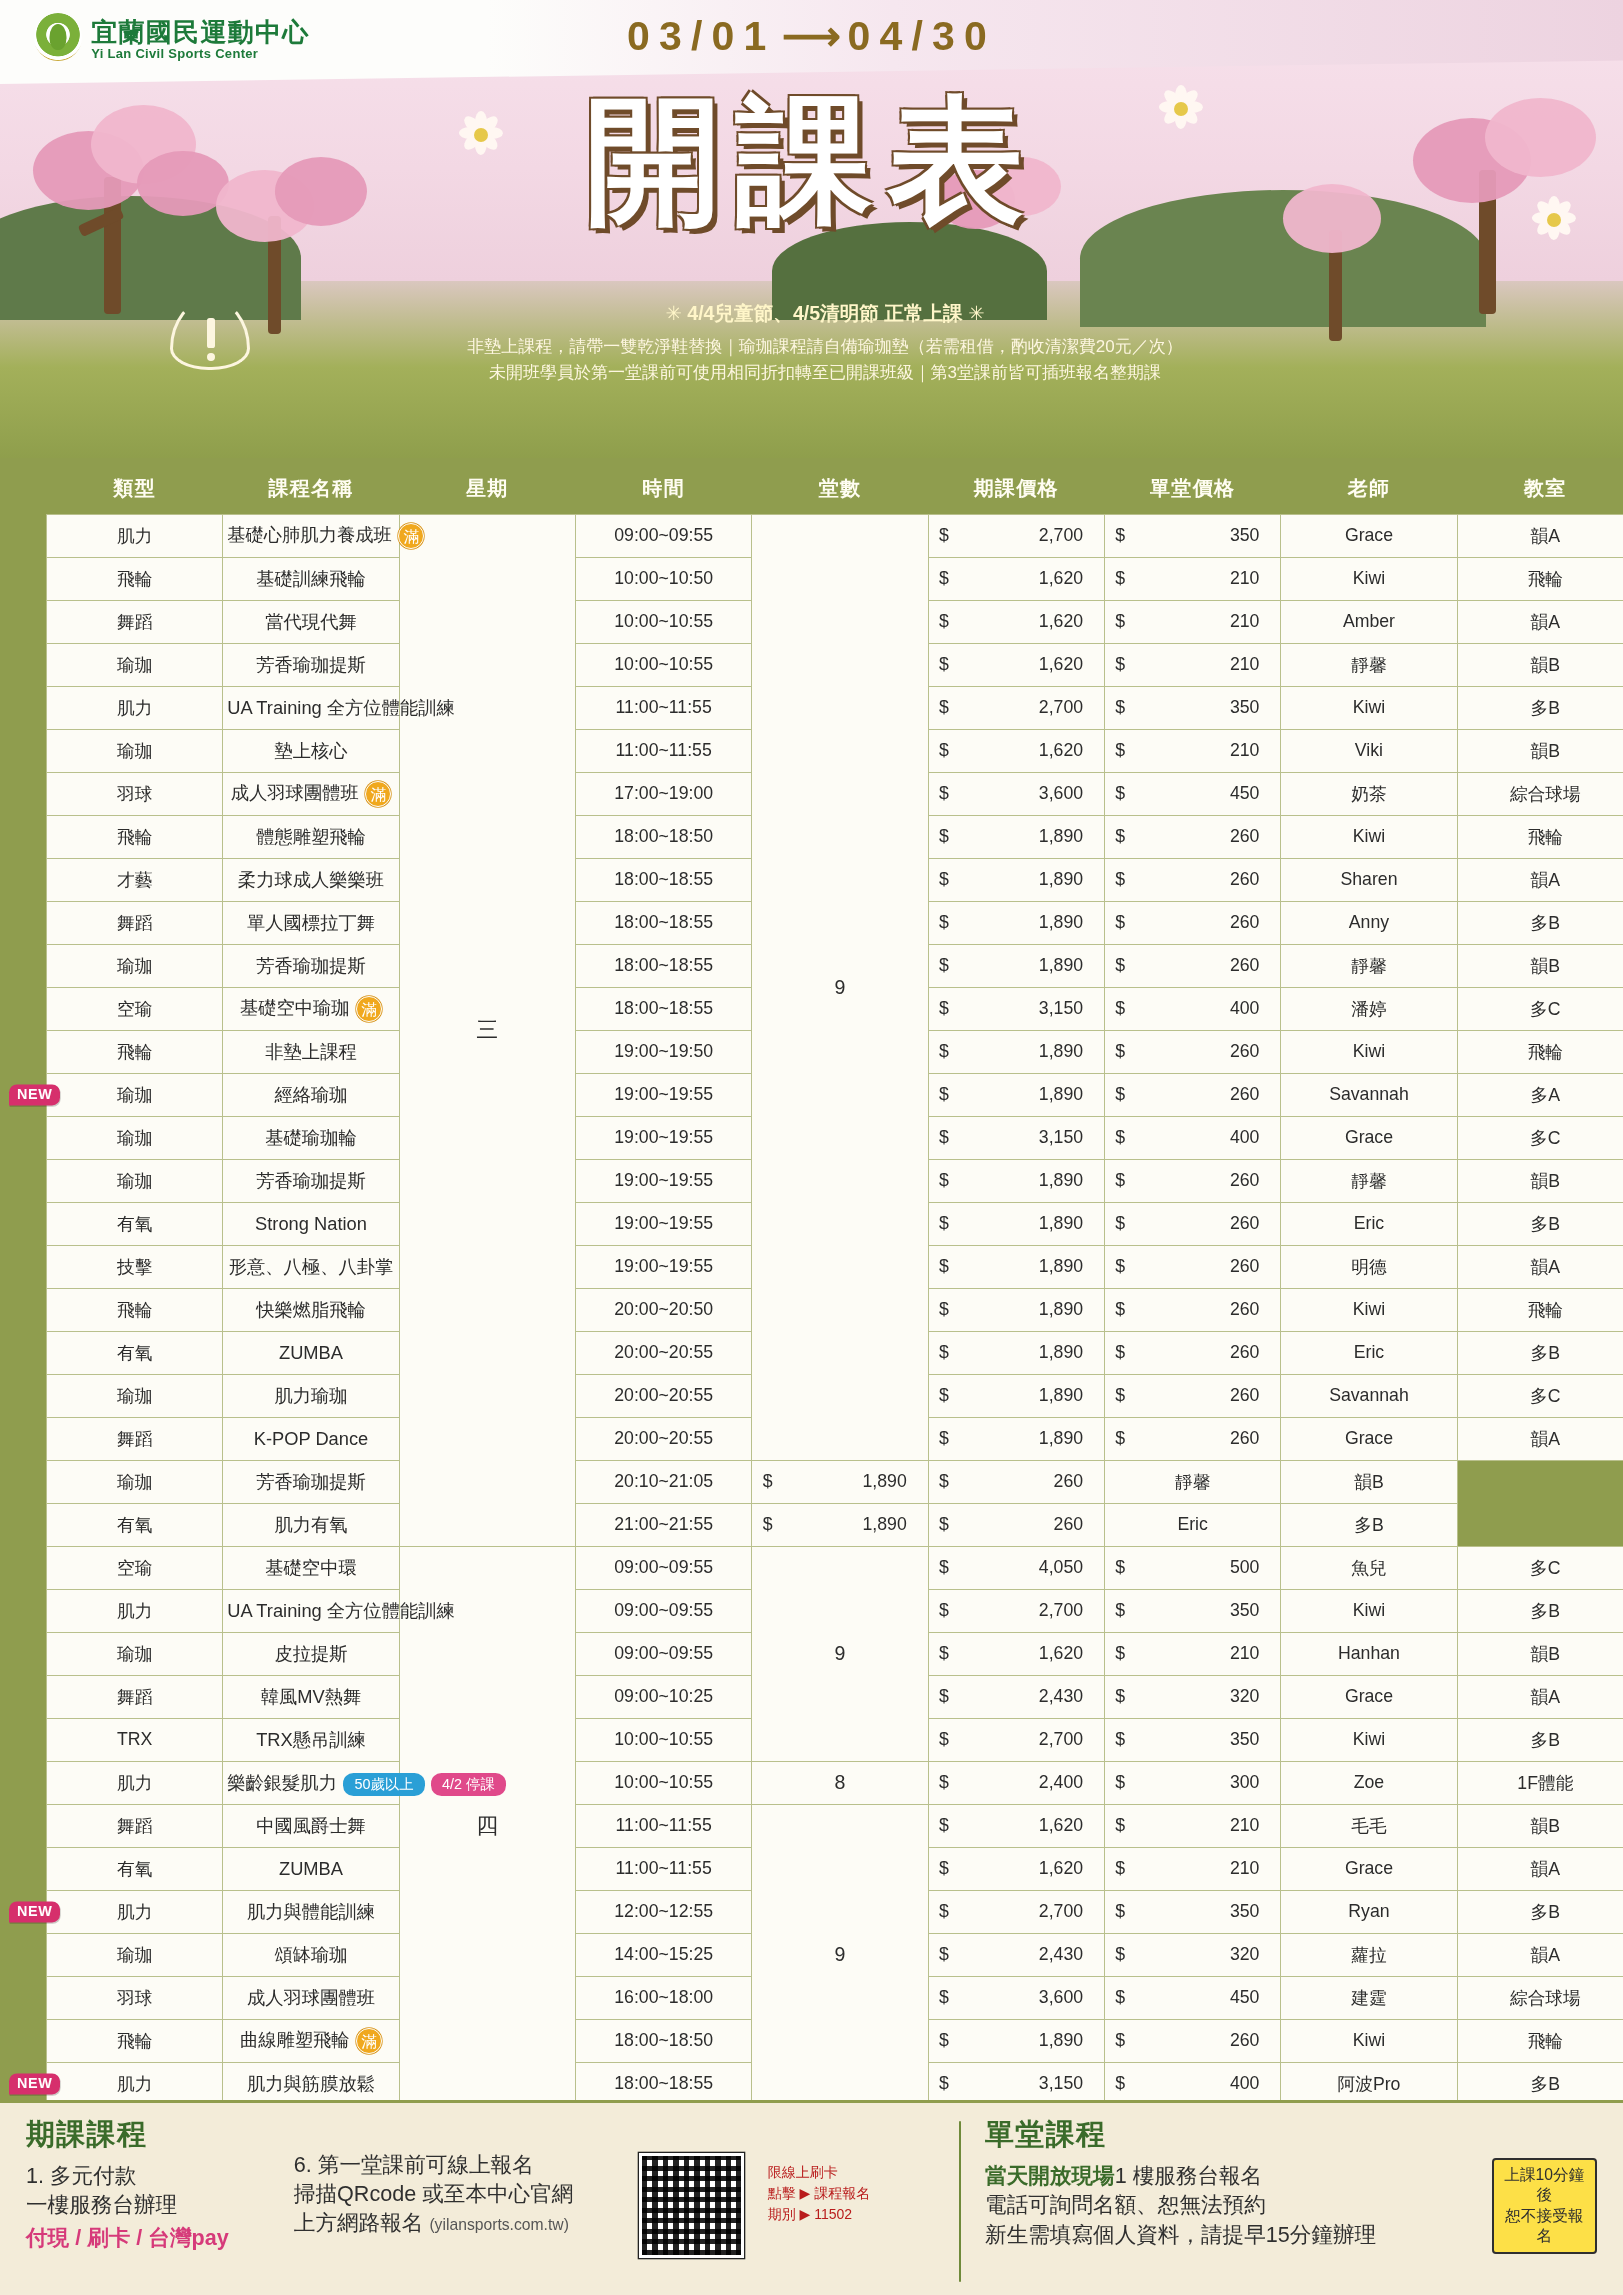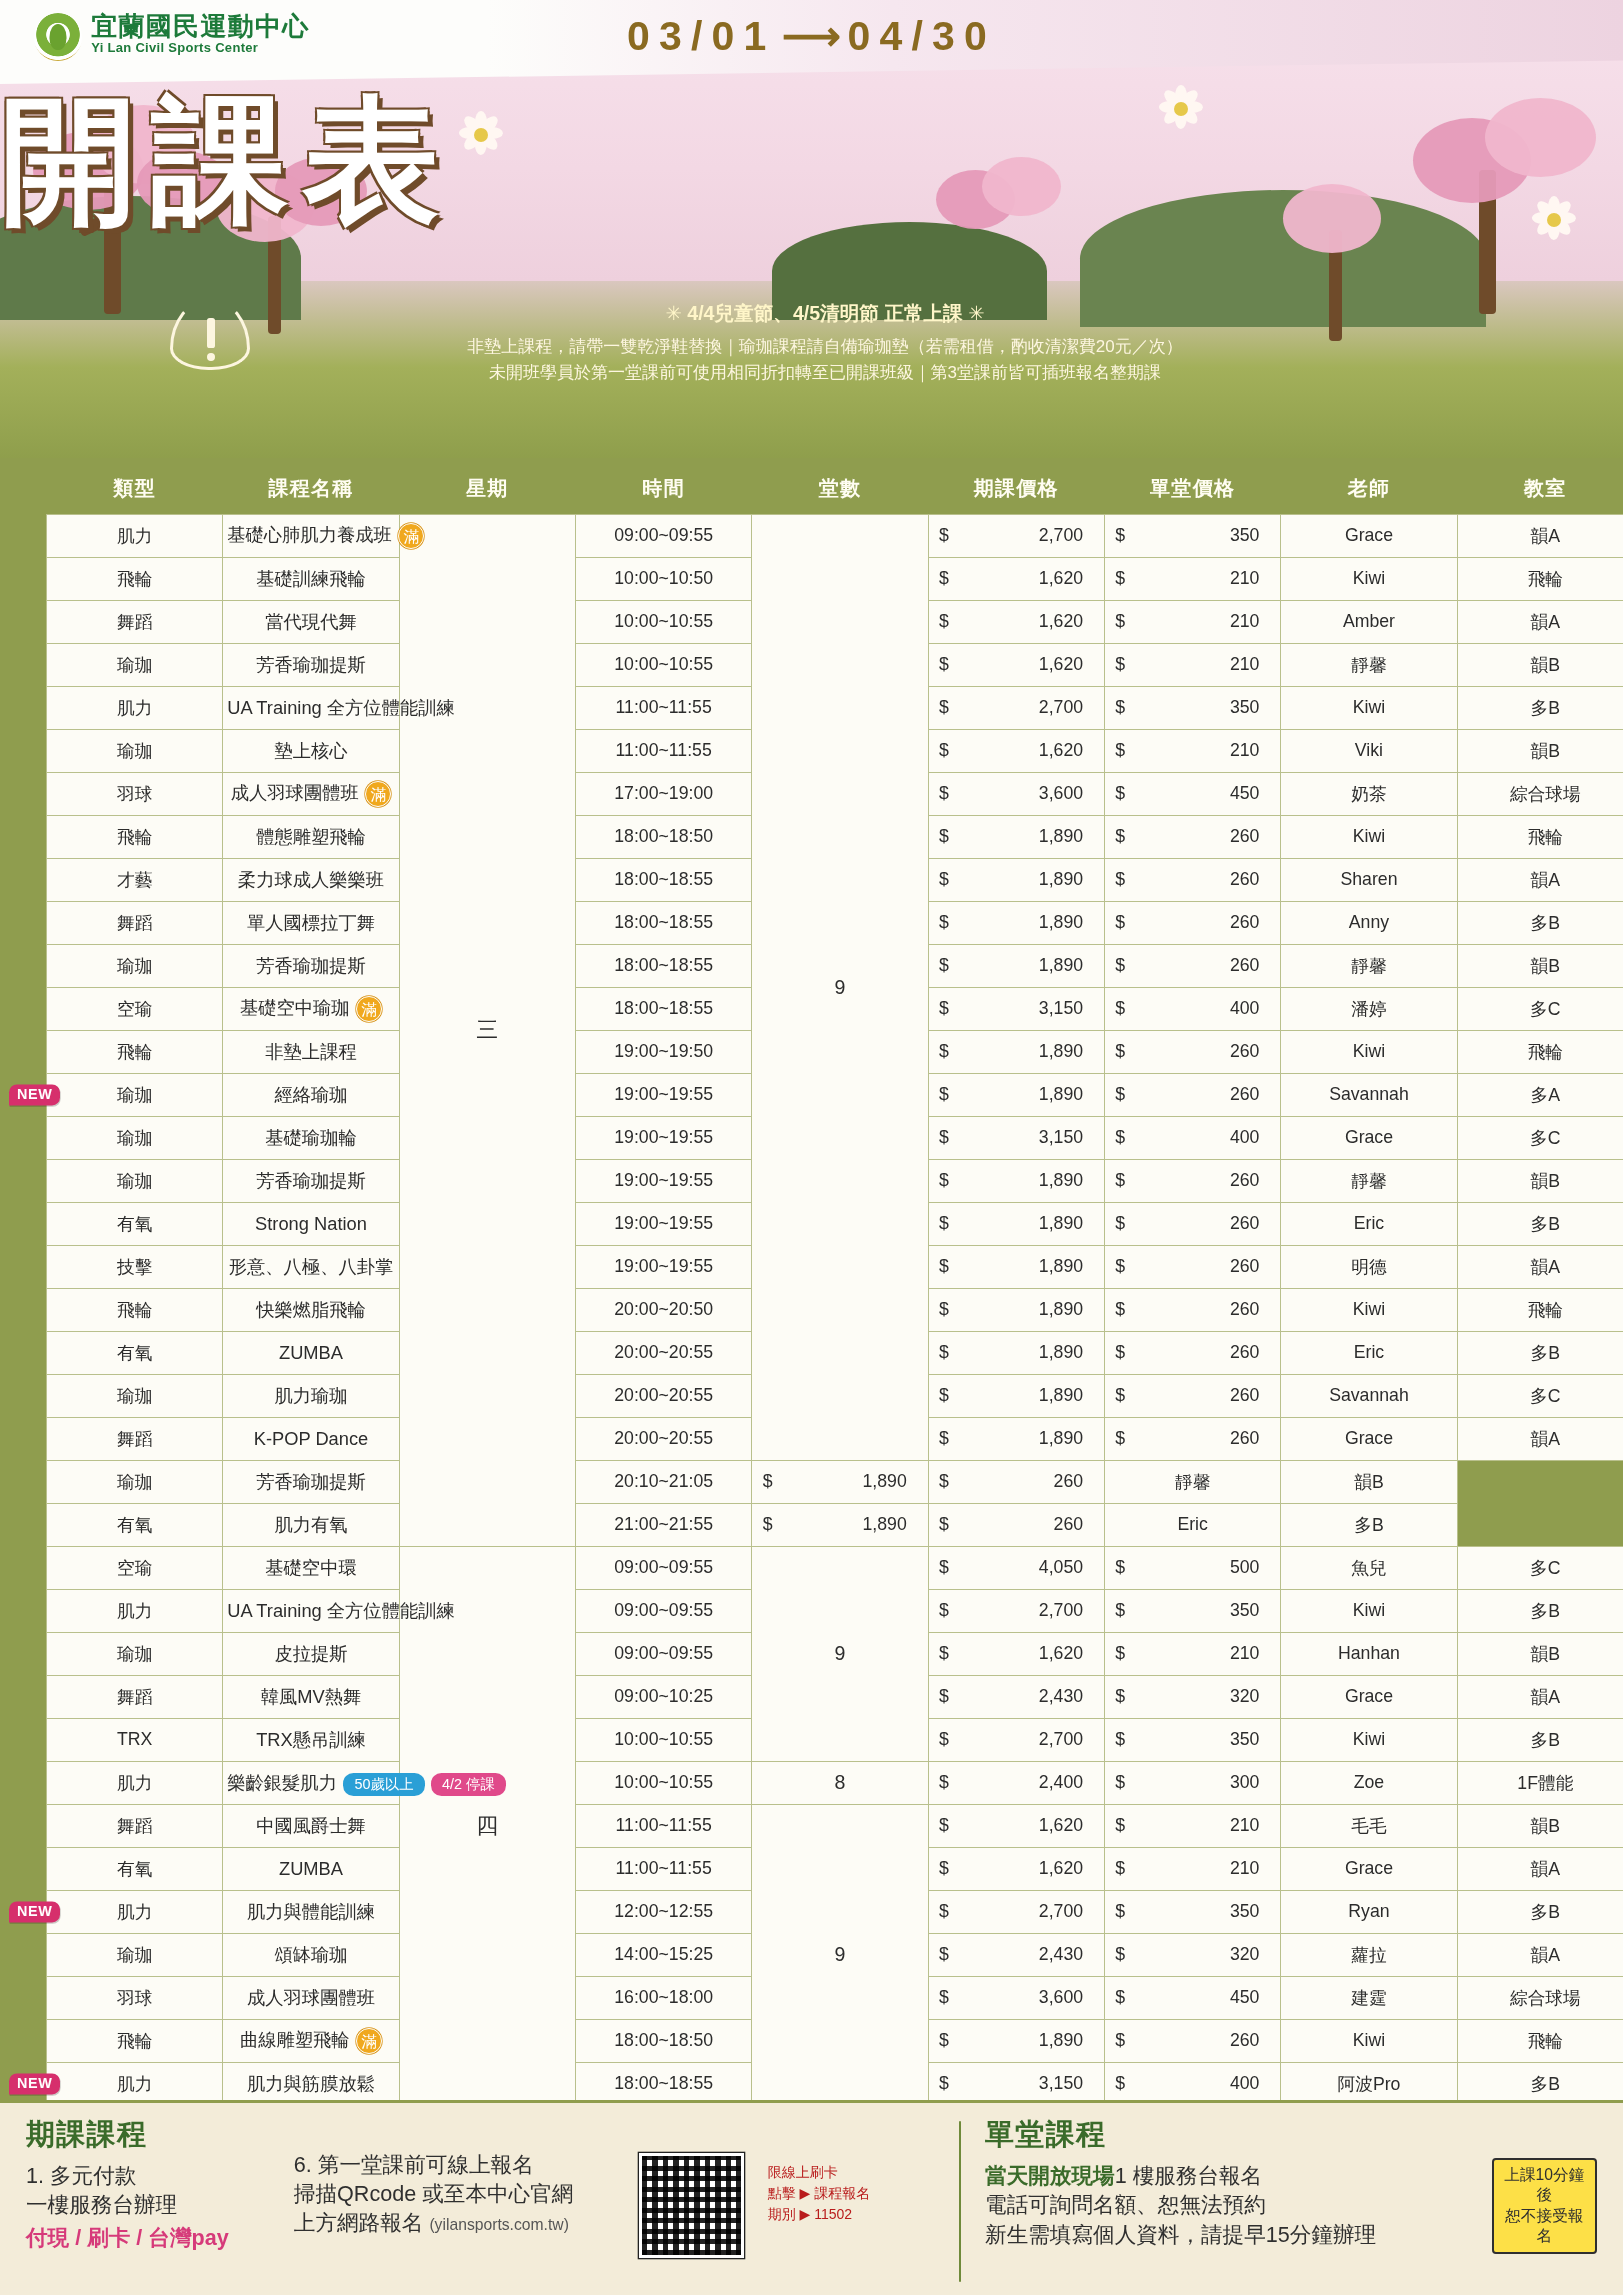--- a/index.html
+++ b/index.html
@@ -24,42 +24,42 @@
   .header-sky {
     position:absolute; left:0; top:0; width:1623px; height:281px;
     background: linear-gradient(180deg,#f7e2ec 0%, #f3d8e4 60%, #eed0dd 100%);
   }
   .band {
     position:absolute; left:0; top:0; width:1623px; height:84px;
     background: linear-gradient(90deg,#fdfdfb 0%, #fdfdfb 30%, #f6e7ef 55%, #edd3e0 100%);
     clip-path: polygon(0 0, 100% 0, 100% 72%, 0 100%);
   }
   .logo {
-    position:absolute; left:34px; top:13px; display:flex; align-items:flex-start; gap:9.2px;
+    position:absolute; left:34px; top:13px; display:flex; align-items:flex-end; gap:9.2px;
   }
   .logo-mark {
     width:48px; height:48px; border-radius:50%;
     background: radial-gradient(circle at 50% 45%, #ffffff 0 32%, #7bb03a 34% 60%, #ffffff 62% 70%, #c9a93a 72% 100%);
     position:relative;
   }
   .logo-mark:after{
     content:""; position:absolute; left:50%; top:50%; width:17px;height:26px;
     transform:translate(-50%,-50%); background:#6aa22f; border-radius:50% 50% 45% 45%;
   }
   .logo-text-main { font-size:26px; color:#1d7a3a; font-weight:bold; letter-spacing:1.3px; line-height:1.05;}
   .logo-text-sub { font-size:13px; color:#1d7a3a; letter-spacing:0.3px; font-weight:bold;}
   .date-range {
     position:absolute; left:0; right:0; top:11.8px; text-align:center;
     font-size:41px; font-weight:bold; color:#8a6a21; letter-spacing:9.2px;
     font-family:"Liberation Sans", sans-serif;
   }
   .date-range .arrow { display:inline-block; letter-spacing:0; margin:0 6.5px; }
 
   .title {
-    position:absolute; left:0; right:0; top:92px; text-align:left;
+    position:absolute; left:0; right:0; top:92px; text-align:center;
     font-size:137px; font-weight:bold; color:#ffffff; letter-spacing:14.4px;
     text-shadow:
       5.2px 5.2px 0 #6f4b2a,
       -2px -2px 0 #6f4b2a, 2px -2px 0 #6f4b2a, -2px 2px 0 #6f4b2a, 2px 2px 0 #6f4b2a,
       0 0 2px #6f4b2a;
     line-height:1;
   }
 
   
   .tree { position:absolute; }

